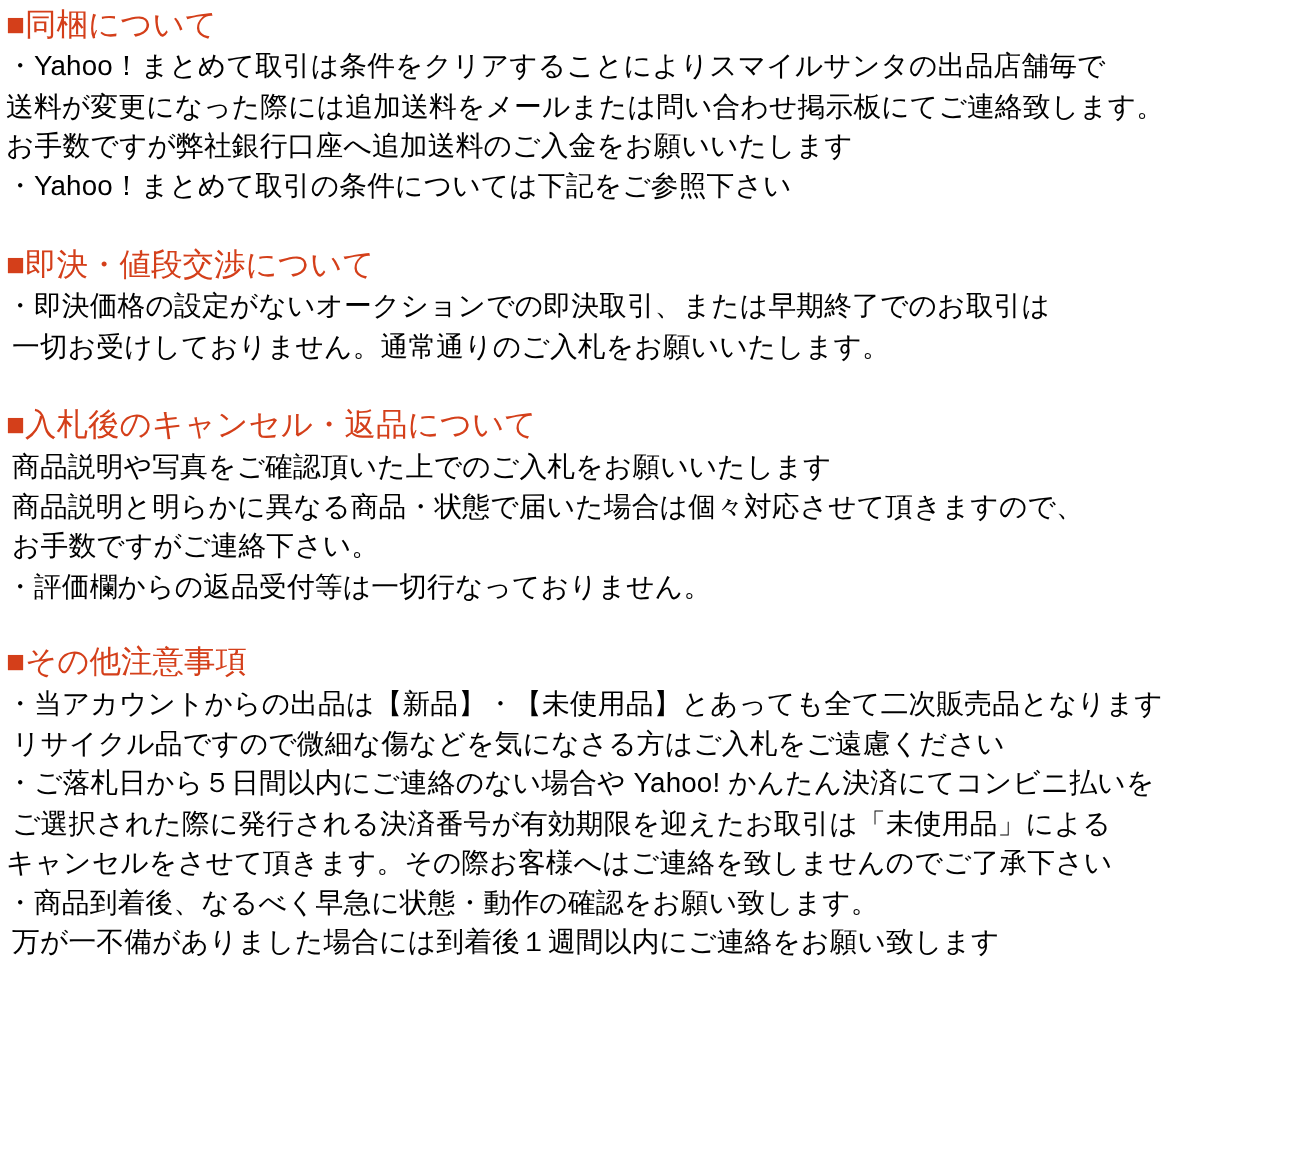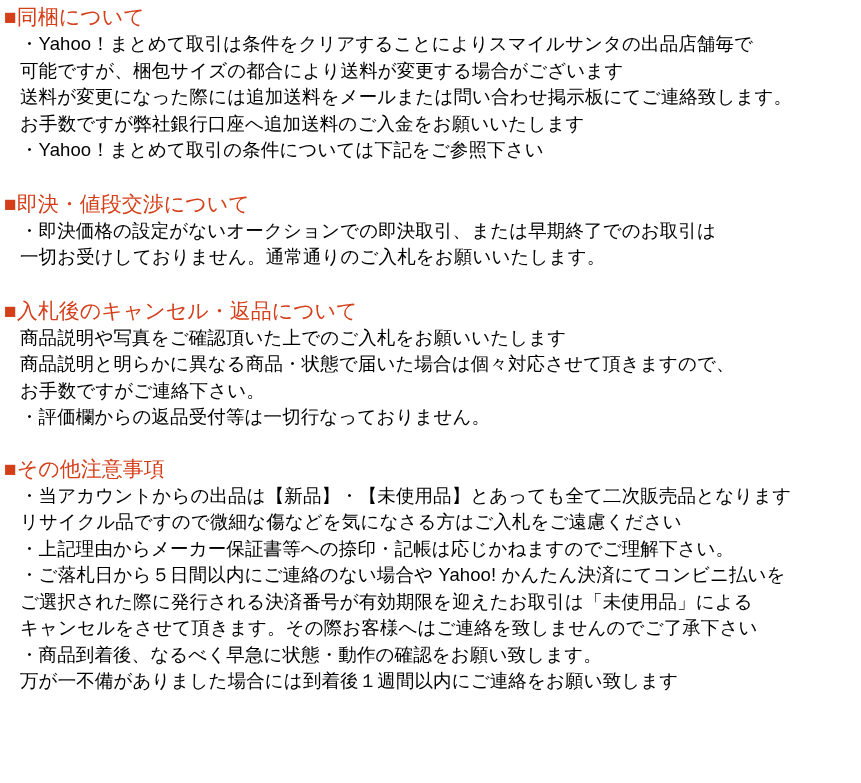--- a/index.html
+++ b/index.html
@@ -30,47 +30,46 @@
     line-height: 27px;
     font-weight: normal;
     margin: 0;
     padding: 0 0 1px 4px;
     letter-spacing: 0px;
   }
   .line {
     font-size: 18.5px;
     line-height: 26.5px;
     color: #000000;
-    padding-left: 20px;
+    padding-left: 4px;
     white-space: pre-wrap;
     letter-spacing: 0.1px;
   }
   .indent-1 {
-    padding-left: 20px;
+    padding-left: 8px;
   }
   .spacer-lg {
     height: 26px;
   }
   .spacer-md {
     height: 24px;
   }
   .top-pad {
     height: 3px;
   }
 </style>
 </head>
 <body>
 
 <div class="page">
   <div class="top-pad"></div>
 
   <div class="section">
     <div class="section-heading">■同梱について</div>
     <div class="line">・Yahoo！まとめて取引は条件をクリアすることによりスマイルサンタの出品店舗毎で</div>
-    <div class="line">可能ですが、梱包サイズの都合により送料が変更する場合がございます</div>
     <div class="line">送料が変更になった際には追加送料をメールまたは問い合わせ掲示板にてご連絡致します。</div>
     <div class="line">お手数ですが弊社銀行口座へ追加送料のご入金をお願いいたします</div>
     <div class="line">・Yahoo！まとめて取引の条件については下記をご参照下さい</div>
   </div>
 
   <div class="spacer-lg"></div>
 
   <div class="section">
     <div class="section-heading">■即決・値段交渉について</div>
     <div class="line">・即決価格の設定がないオークションでの即決取引、または早期終了でのお取引は</div>
@@ -86,20 +85,19 @@
     <div class="line indent-1">お手数ですがご連絡下さい。</div>
     <div class="line">・評価欄からの返品受付等は一切行なっておりません。</div>
   </div>
 
   <div class="spacer-md"></div>
 
   <div class="section">
     <div class="section-heading">■その他注意事項</div>
     <div class="line">・当アカウントからの出品は【新品】・【未使用品】とあっても全て二次販売品となります</div>
     <div class="line indent-1">リサイクル品ですので微細な傷などを気になさる方はご入札をご遠慮ください</div>
-    <div class="line">・上記理由からメーカー保証書等への捺印・記帳は応じかねますのでご理解下さい。</div>
     <div class="line">・ご落札日から５日間以内にご連絡のない場合や Yahoo! かんたん決済にてコンビニ払いを</div>
     <div class="line indent-1">ご選択された際に発行される決済番号が有効期限を迎えたお取引は「未使用品」による</div>
     <div class="line">キャンセルをさせて頂きます。その際お客様へはご連絡を致しませんのでご了承下さい</div>
     <div class="line">・商品到着後、なるべく早急に状態・動作の確認をお願い致します。</div>
     <div class="line indent-1">万が一不備がありました場合には到着後１週間以内にご連絡をお願い致します</div>
   </div>
 </div>
 
 </body></html>

